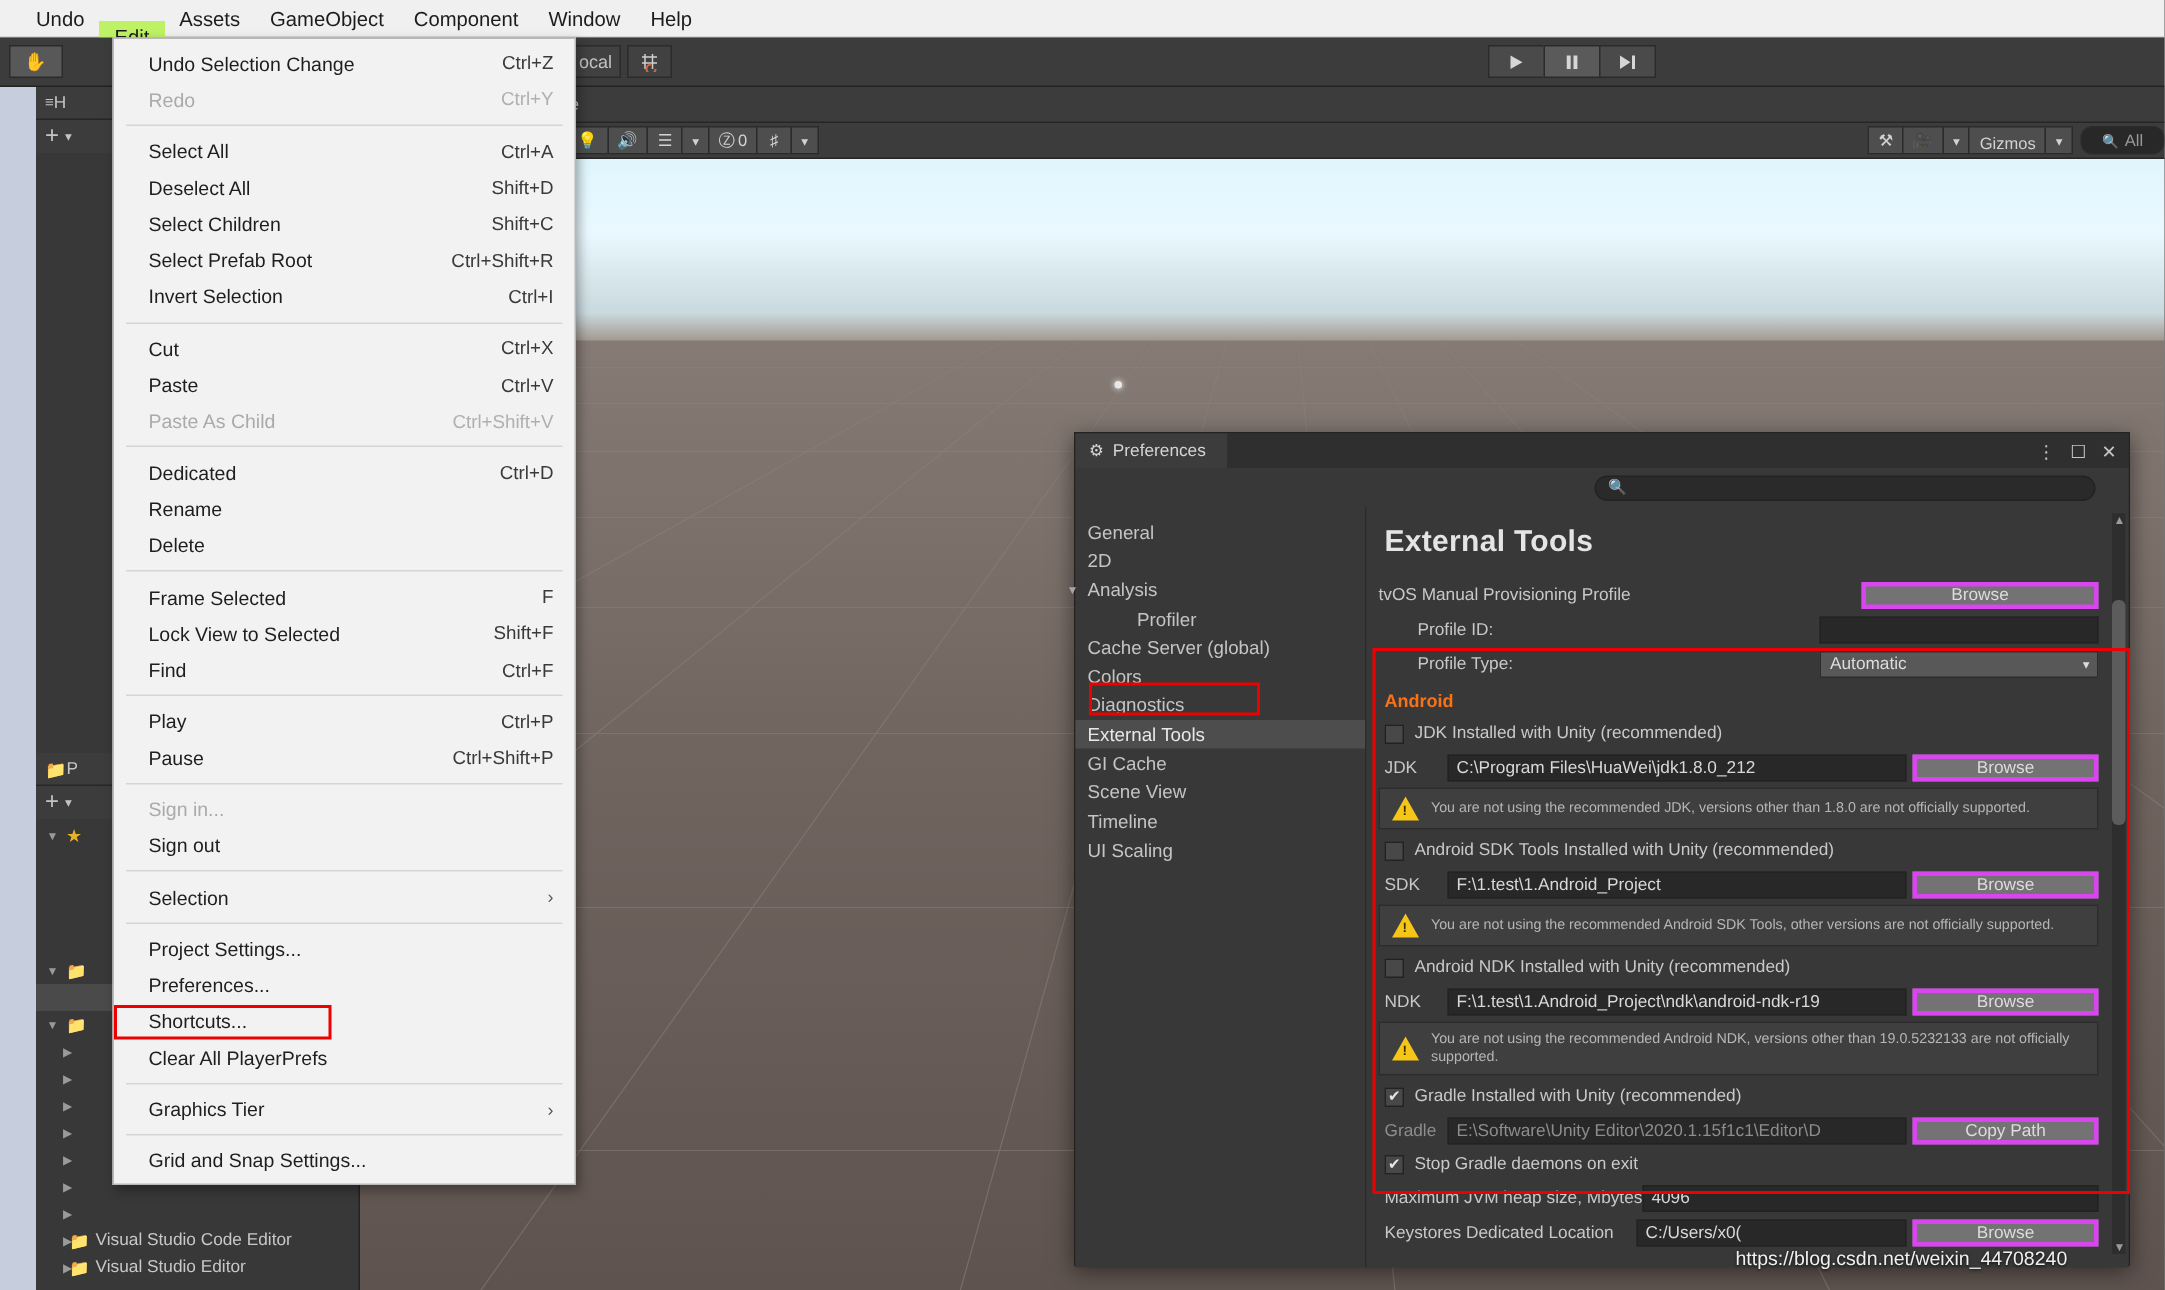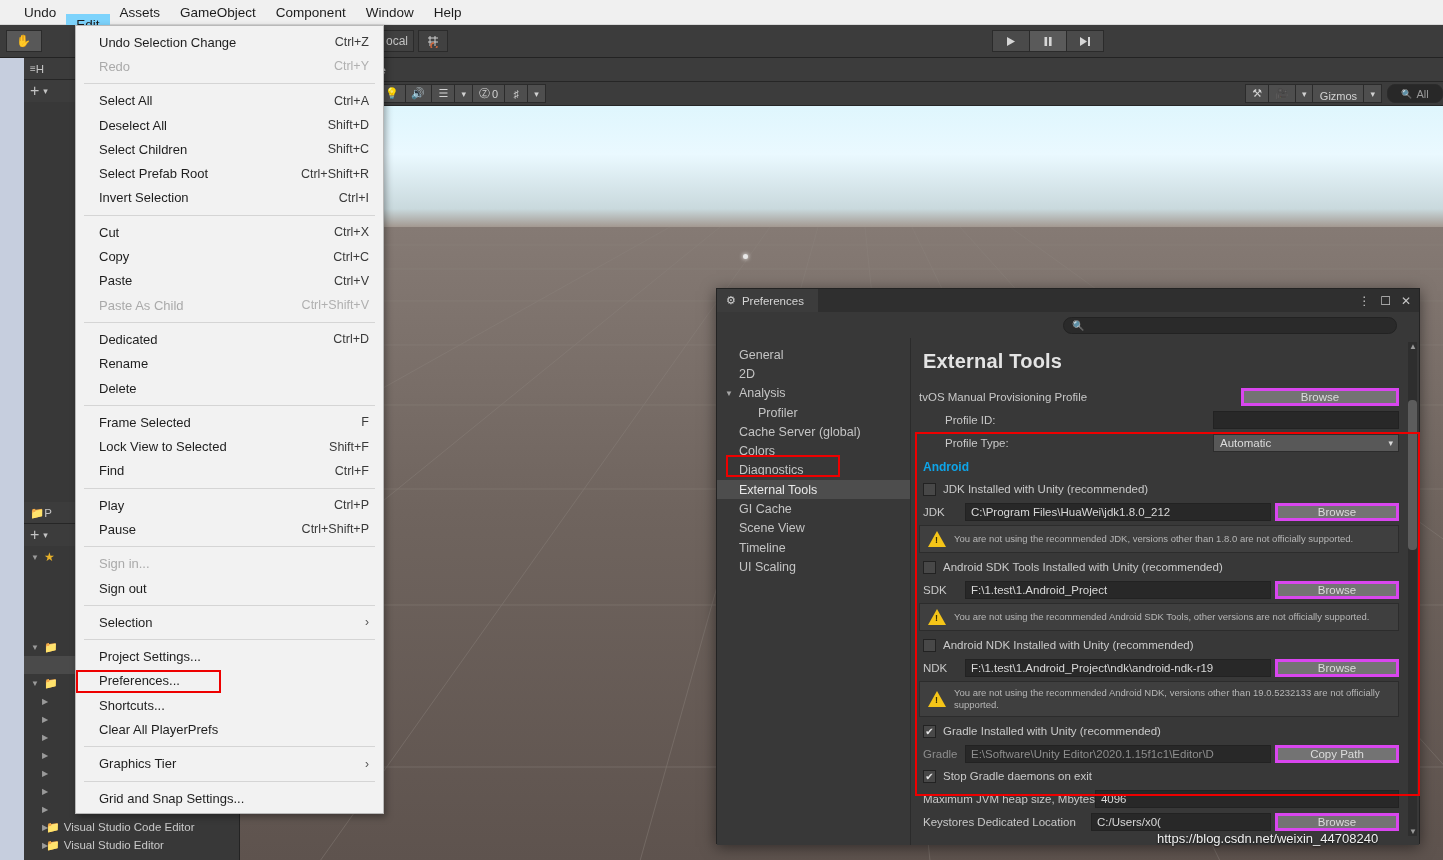--- a/index.html
+++ b/index.html
@@ -6,21 +6,21 @@
   html,body { width:1443px; height:860px; overflow:hidden; background:#c8c8c8;
     font-family:"Liberation Sans", sans-serif; }
 
   #root { position:relative; width:1443px; height:860px; background:#383838; }
 
   
   .menubar { position:absolute; left:0; top:0; width:1443px; height:25px;
     background:#f0f0f0; display:flex; align-items:center; padding-left:14px;
     font-size:13.5px; color:#1c1c1c; border-bottom:1px solid #d8d8d8; }
   .menubar .mitem { padding:3px 10px; cursor:default; white-space:nowrap; }
-  .menubar .mitem.active { background:#7dd3fc;margin-top:24px; }
+  .menubar .mitem.active { background:#bef264;margin-top:24px; }
 
   
   .toolbar { position:absolute; left:0; top:25px; width:1443px; height:33px;
     background:#3c3c3c; border-bottom:1px solid #232323; display:flex; align-items:center; }
   .tb-left { display:flex; align-items:center; padding-left:6px; }
   .tb-btn { height:22px; min-width:30px; background:#585858; border:1px solid #2b2b2b;
     display:flex; align-items:center; justify-content:center; color:#d6d6d6;
     font-size:12px; margin-right:-1px; }
   .tb-btn.dark { background:#414141; }
   .tb-center { position:absolute; left:992px; top:5px; display:flex; }
@@ -97,41 +97,41 @@
   .pf-ctl { margin-left:auto; display:flex; align-items:center; gap:10px; padding-right:8px;
     color:#c6c6c6; font-size:12px; }
   .pf-searchrow { height:26px; background:#383838; display:flex; align-items:center;
     justify-content:flex-end; padding-right:22px; }
   .pf-search { width:334px; height:17px; background:#2a2a2a; border:1px solid #222;
     border-radius:9px; display:flex; align-items:center; padding-left:8px; color:#8a8a8a;
     font-size:10px; }
   .pf-body { display:flex; height:507px; }
   .pf-side { width:194px; background:#383838; border-right:1px solid #2b2b2b; padding-top:7px;
     font-size:12.5px; color:#c4c4c4; }
-  .ps-row { height:19.3px; display:flex; align-items:center; padding-left:22px; white-space:nowrap; }
+  .ps-row { height:19.3px; display:flex; align-items:center; padding-left:8px; white-space:nowrap; }
   .ps-row.child { padding-left:41px; }
   .ps-row.sel { background:#4d4d4d; color:#e8e8e8; }
   .ps-row .tri { position:absolute; margin-left:-14px; font-size:8px; color:#a5a5a5; }
   .pf-main { flex:1; background:#383838; position:relative; overflow:hidden; padding:0 0 0 0; }
   .pf-main-inner { padding:8px 20px 0 8px; }
   .pf-h1 { font-size:20px; color:#e4e4e4; font-weight:bold; margin:4px 0 12px 4px; letter-spacing:.2px; }
   .row { display:flex; align-items:center; height:23px; font-size:11.5px; color:#c8c8c8;justify-content:space-between; }
   .row .lbl { white-space:nowrap; }
   .lbl-ind { padding-left:26px; }
   .grow { flex:1; }
   .btn { height:18px; background:#737373; border:3px solid #d946ef; color:#dcdcdc;
     font-size:11.5px; display:flex; align-items:center; justify-content:center; min-width:118px; }
   .field { height:18px; background:#282828; border:1px solid #222; color:#d8d8d8;
     font-size:11.5px; display:flex; align-items:center; padding-left:5px; overflow:hidden;
     white-space:nowrap; }
   .field.dis { color:#8d8d8d; }
   .dropdown { height:18px; background:#585858; border:1px solid #2c2c2c; color:#dcdcdc;
     font-size:11.5px; display:flex; align-items:center; justify-content:space-between;
     padding:0 5px 0 6px; }
-  .sect-h { font-size:12px; color:#0ea5e9; font-weight:bold; padding:6px 0 4px 4px; }
+  .sect-h { font-size:12px; color:#f97316; font-weight:bold; padding:6px 0 4px 4px; }
   .cbrow { display:flex; align-items:center; gap:7px; height:22px; font-size:11.5px; color:#c9c9c9; }
   .cb { width:13px; height:13px; background:#484848; border:1px solid #222; display:flex;
     align-items:center; justify-content:center; color:#e8e8e8; font-size:10px; }
   .warn { margin:2px 0 3px 0; background:#3f3f3f; border:1px solid #2c2c2c; display:flex;
     align-items:center; gap:8px; padding:5px 8px; }
   .wi { width:0;height:0;border-left:9px solid transparent;border-right:9px solid transparent;
     border-bottom:16px solid #f5c518; position:relative; flex:none; }
   .wi::after{ content:"!"; position:absolute; left:-2px; top:4px; font-size:9px; color:#3a3000;
     font-weight:bold;}
   .wtxt { font-size:9.5px; color:#b6b6b6; line-height:12px; }
@@ -555,24 +555,20 @@
         <span>Invert Selection</span>
         <span class="sc">Ctrl+I</span>
       </div>
     <div class="msep"></div>
 
     <div class="mrow">
         <span>Cut</span>
         <span class="sc">Ctrl+X</span>
       </div>
     <div class="mrow">
-        <span>Copy</span>
-        <span class="sc">Ctrl+C</span>
-      </div>
-    <div class="mrow">
         <span>Paste</span>
         <span class="sc">Ctrl+V</span>
       </div>
     <div class="mrow dis">
         <span>Paste As Child</span>
         <span class="sc">Ctrl+Shift+V</span>
       </div>
     <div class="msep"></div>
 
     <div class="mrow">

